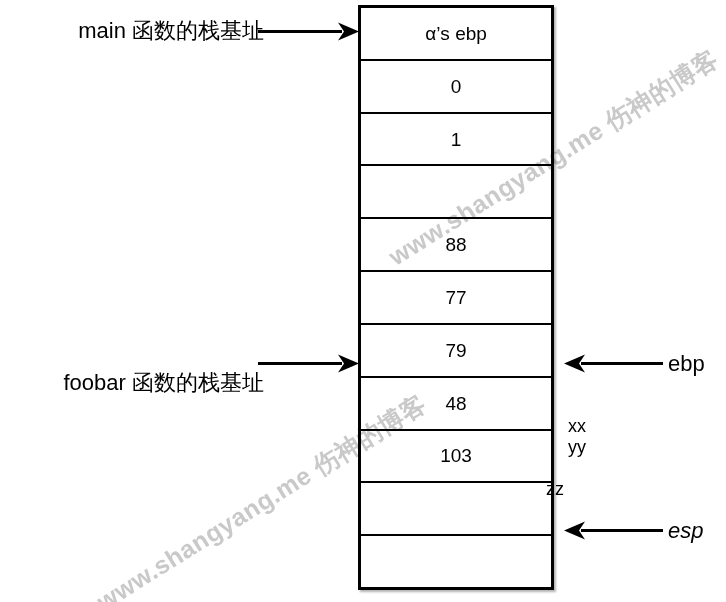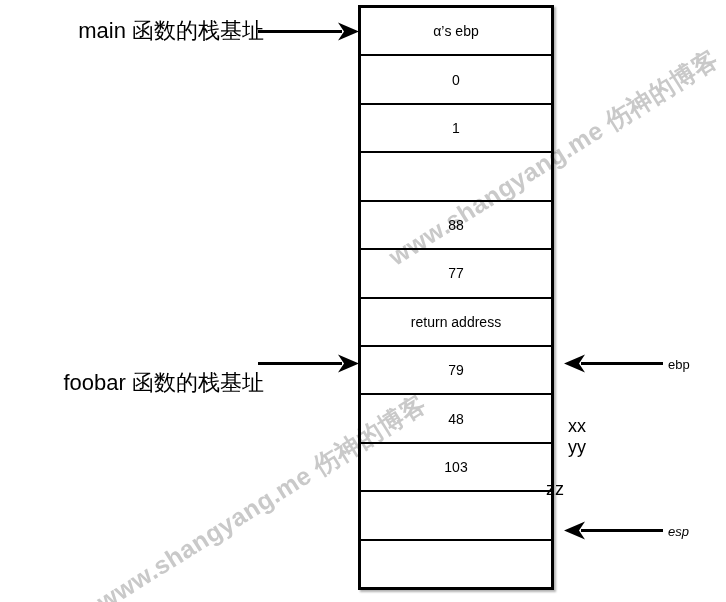--- a/index.html
+++ b/index.html
@@ -57,21 +57,21 @@
     flex-direction: column;
   }
   .stack-cell {
     flex: 1 1 0;
     position: relative;
     display: flex;
     align-items: center;
     justify-content: center;
     border-bottom: 2px solid #000000;
     box-sizing: border-box;
-    font-size: 14px;
+    font-size: 19px;
     color: #000000;
     background: transparent;
   }
   .stack-cell:last-child { border-bottom: none; }
   .cell-text {
     line-height: 1;
     white-space: nowrap;
   }
 
   
@@ -91,21 +91,21 @@
     overflow: visible;
   }
   #arrow-main   { left: 258px; top: 21px; }
   #arrow-foobar { left: 258px; top: 353px; }
   #arrow-ebp    { left: 553px; top: 353px; }
   #arrow-esp    { left: 553px; top: 520px; }
 
   
   .right-label {
     position: absolute;
-    font-size: 13px;
+    font-size: 22px;
     color: #000000;
     white-space: nowrap;
     transform: translateY(-50%);
   }
   #label-ebp { left: 668px; top: 364px; }
   #label-esp { left: 668px; top: 531px; font-style: italic; }
 
   .var-label {
     position: absolute;
     left: 568px;
@@ -147,23 +147,20 @@
 
 
     <div class="stack-cell">
       <span class="cell-text">88</span>
     </div>
 
     <div class="stack-cell">
       <span class="cell-text">77</span>
     </div>
 
-    <div class="stack-cell">
-      <span class="cell-text">return address</span>
-    </div>
 
 
     <div class="stack-cell">
       <span class="cell-text">79</span>
     </div>
 
     <div class="stack-cell">
       <span class="cell-text">48</span>
     </div>
 

